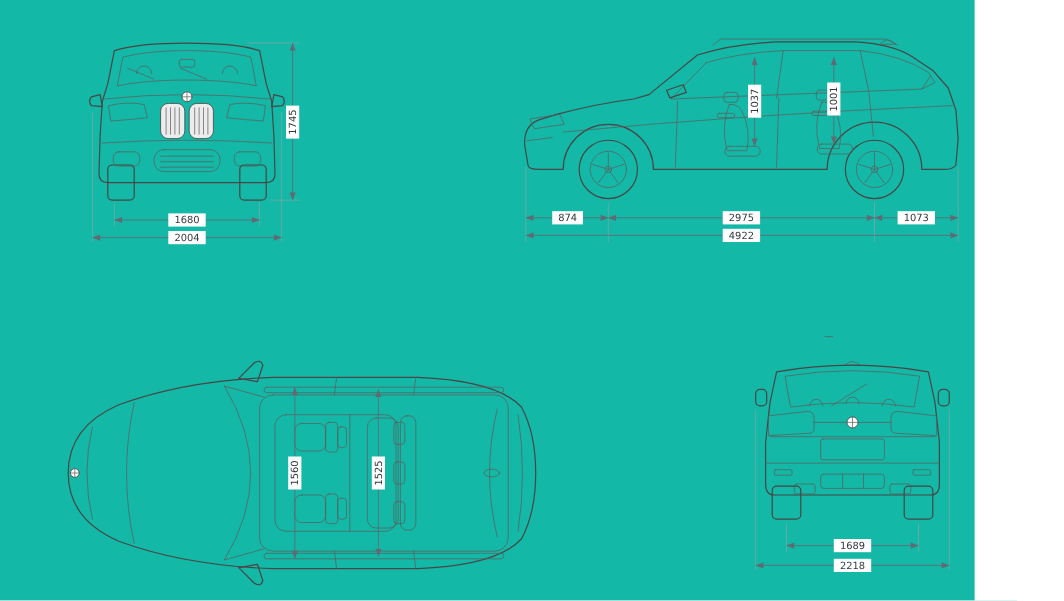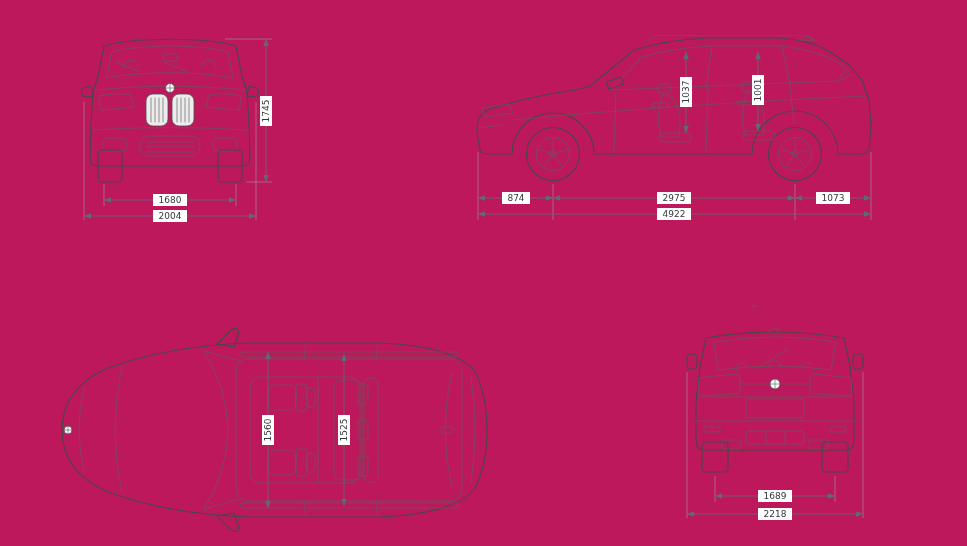--- a/index.html
+++ b/index.html
@@ -1,17 +1,17 @@
 <!DOCTYPE html>
 <html><head>
 <meta charset="utf-8">
 <style>
   html,body{margin:0;padding:0;background:#ffffff;}
   body{width:967px;height:546px;overflow:hidden;font-family:"DejaVu Sans",sans-serif;}
-  .canvas{position:relative;width:967px;height:546px;background:#be185d;}
+  .canvas{position:relative;width:886px;height:546px;background:#14b8a6;}
   svg{display:block;}
   .car{fill:none;stroke:#474747;stroke-width:1.1;stroke-linejoin:round;stroke-linecap:round;}
   .thin{fill:none;stroke:#5c5c5c;stroke-width:0.65;stroke-linejoin:round;stroke-linecap:round;}
   .fillL{fill:#ececec;stroke:#4f4f4f;stroke-width:0.8;}
   .dim{stroke:#5f6b74;stroke-width:0.8;fill:none;}
   .ext{stroke:#9aa1a6;stroke-width:0.55;fill:none;}
   .lbl{font:9px "DejaVu Sans",sans-serif;fill:#32373b;text-anchor:middle;}
   .bg{fill:#ffffff;}
   .roundel{fill:#ffffff;stroke:#4a4a4a;stroke-width:0.8;}
 </style>

